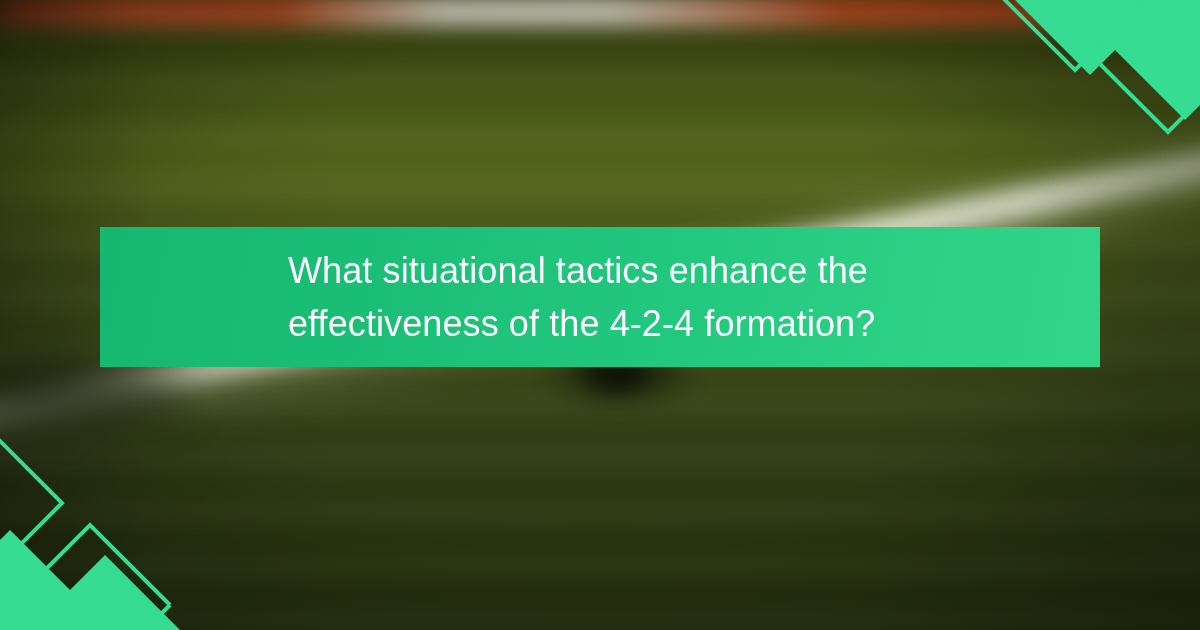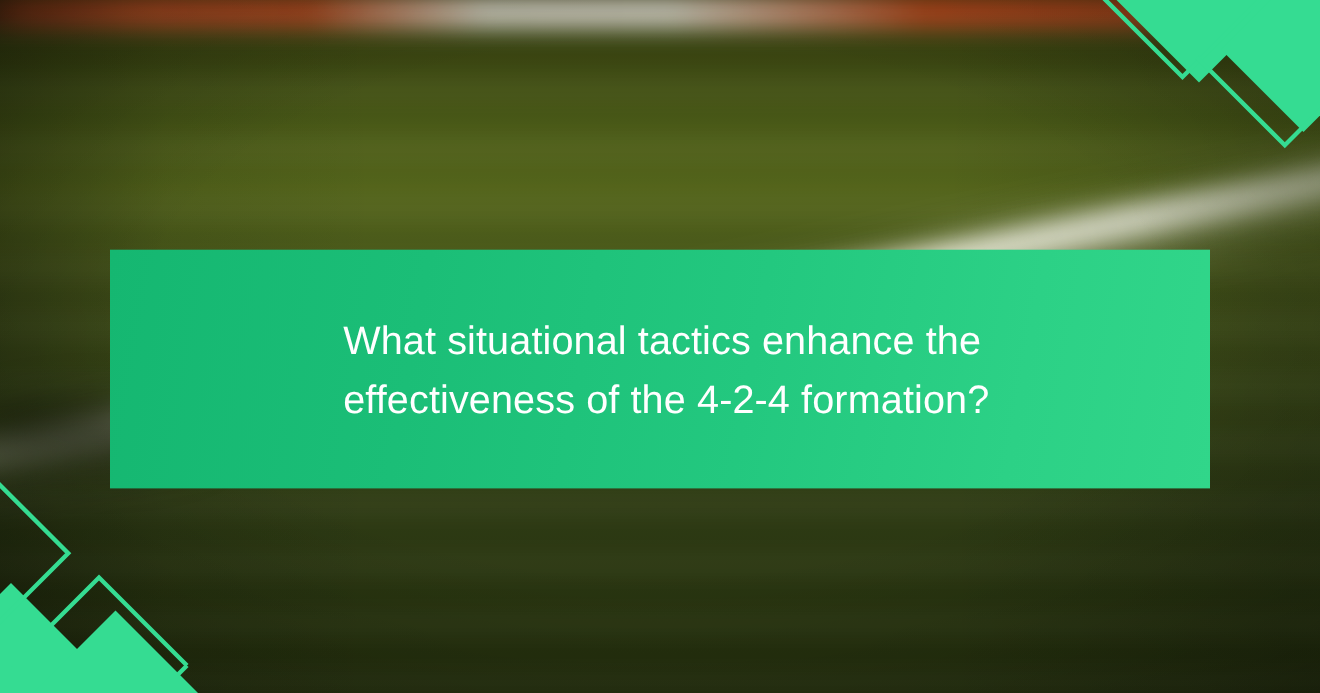--- a/index.html
+++ b/index.html
@@ -203,26 +203,25 @@
 
   .ornament-tr { top: 0; right: 0; }
   .ornament-bl { bottom: 0; left: 0; }
 
   
   .banner {
     position: absolute;
     left: 100px;
     top: 227px;
     width: 1000px;
-    height: 217px;
+    height: 140px;
     background: linear-gradient(100deg, #15b771 0%, #1bbe77 28%, #23c87f 58%, #2cd186 82%, #31d68a 100%);
     box-sizing: border-box;
     display: flex;
     align-items: center;
-    padding-left: 24px;
   }
 
   .banner-text {
     margin: 0;
     padding: 0 46px 0 188px;
     color: #ffffff;
     font-size: 36px;
     line-height: 53px;
     font-weight: 400;
     letter-spacing: 0.1px;

